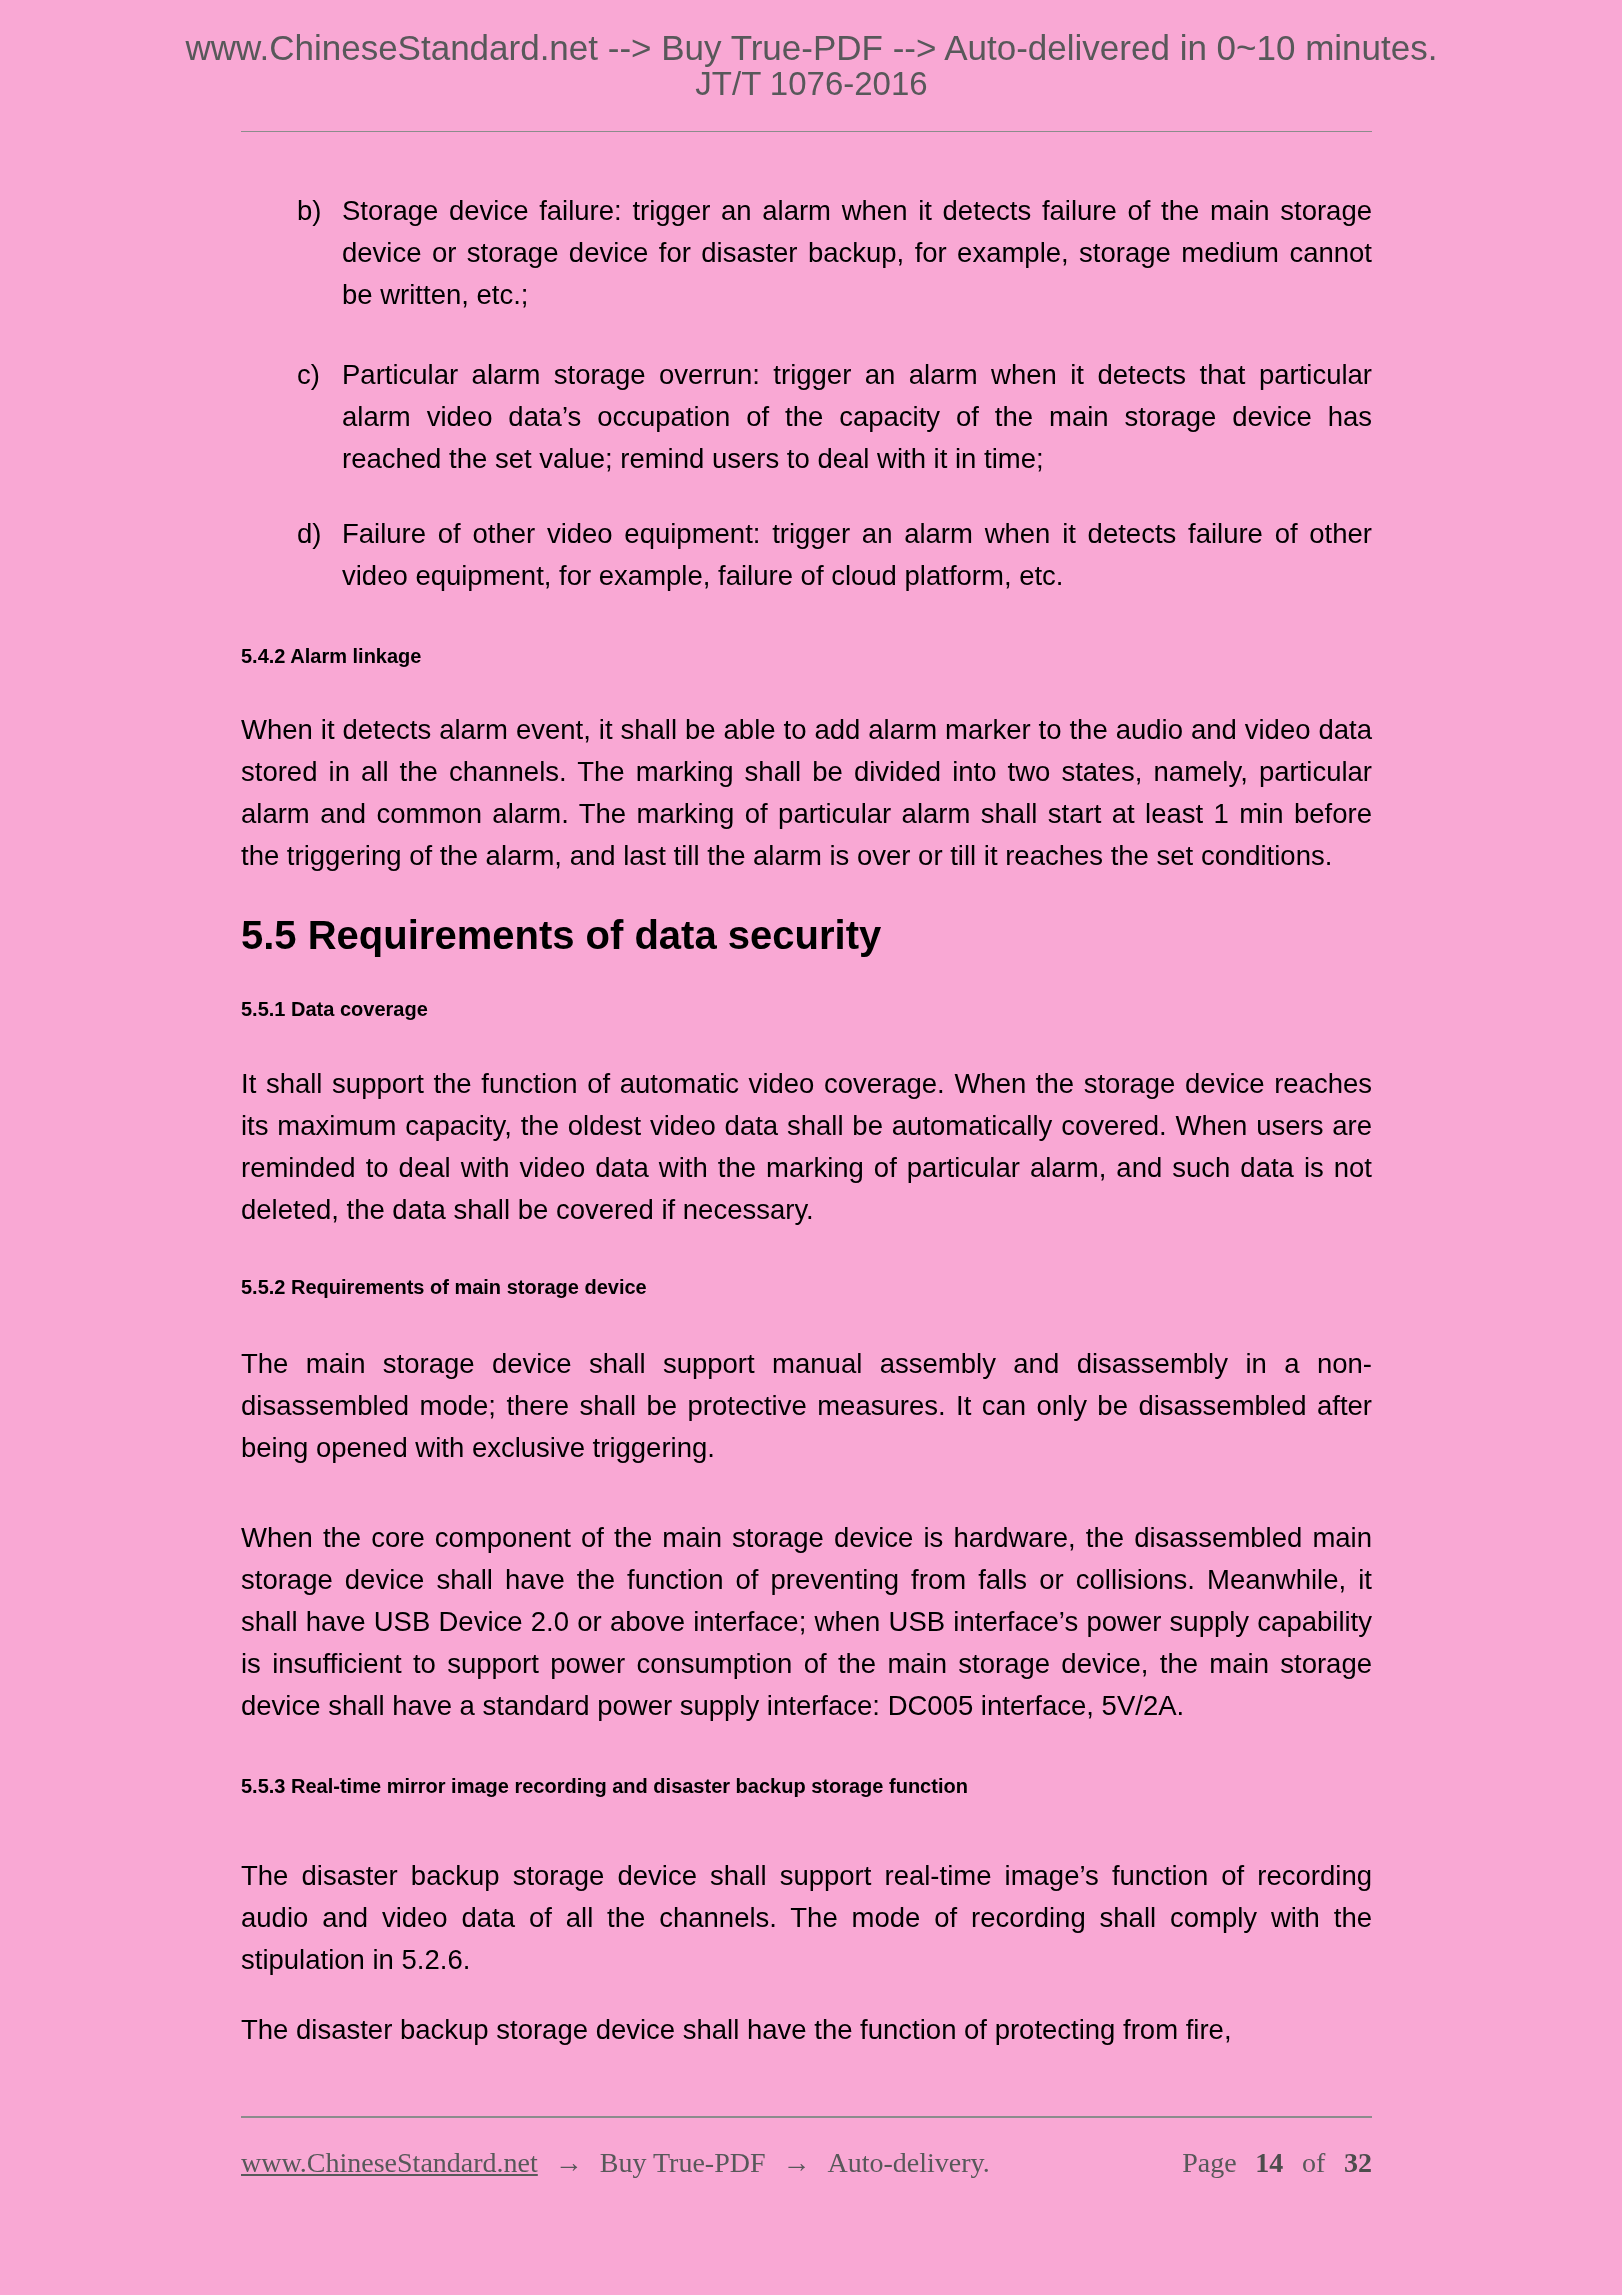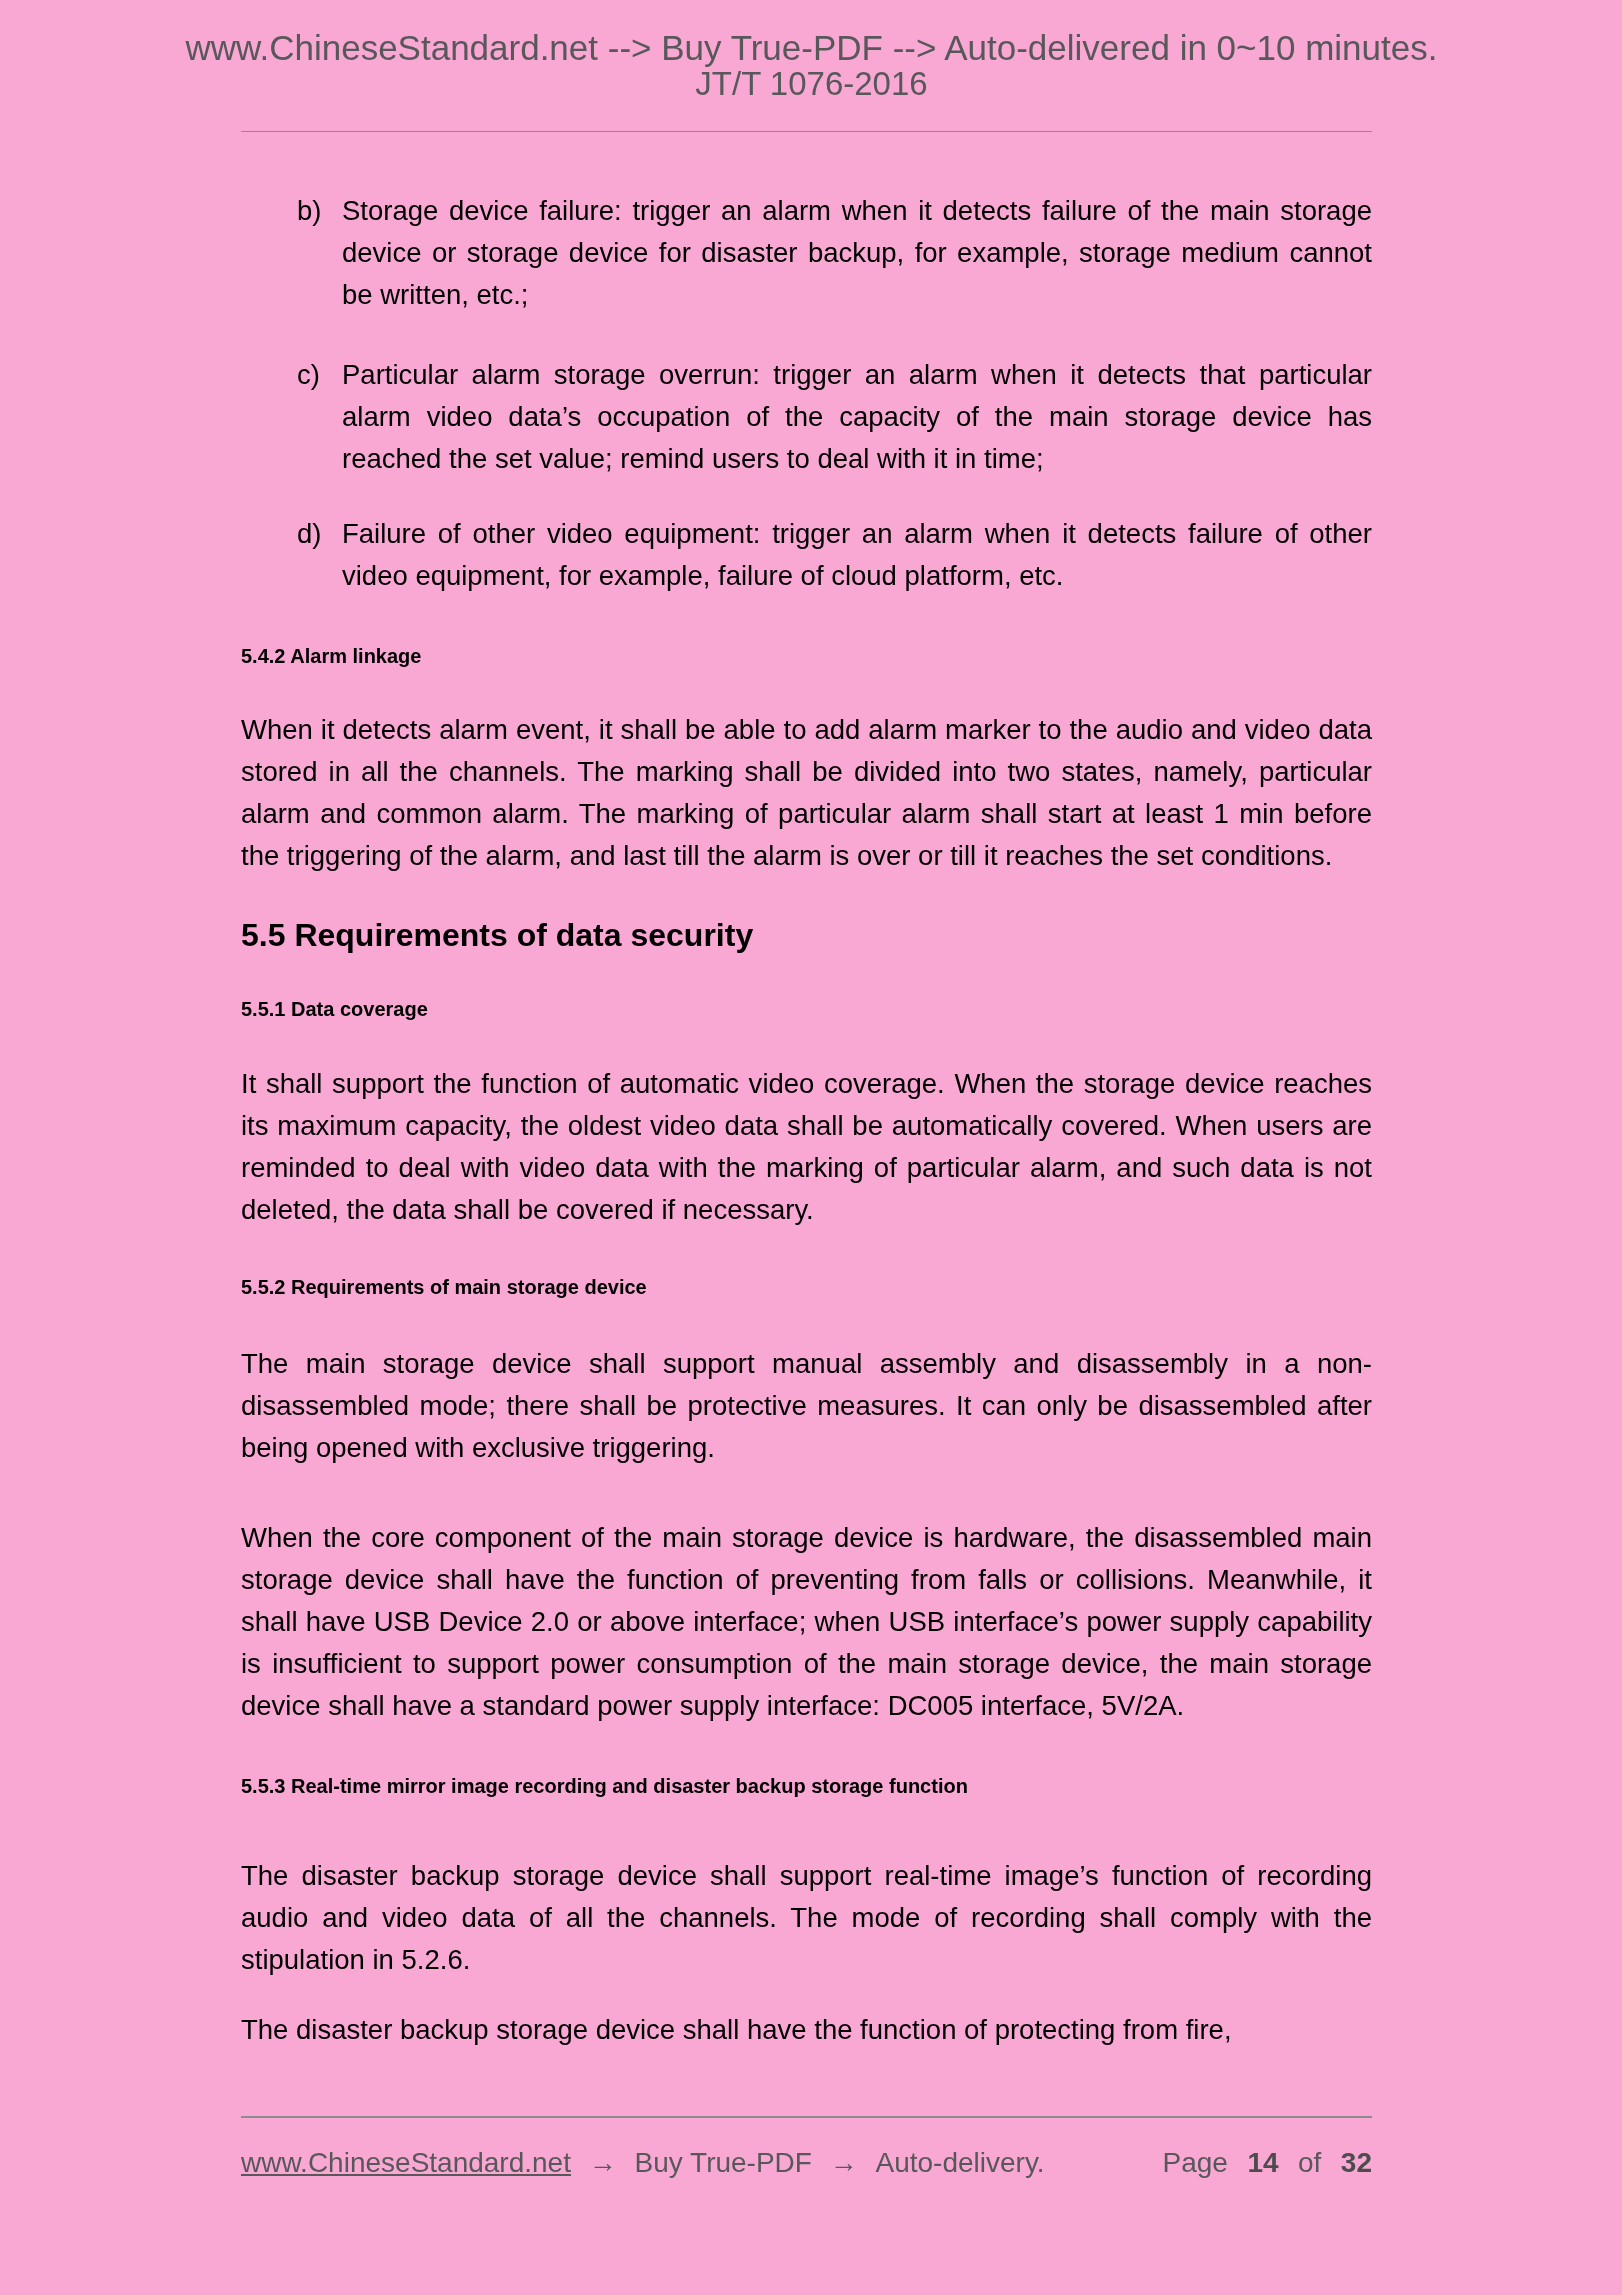--- a/index.html
+++ b/index.html
@@ -26,21 +26,21 @@
     margin:33px 251px 0 241px;
   }
   .content {
     padding:0 251px 0 241px;
     font-size:27.5px; line-height:42px;
     text-align:justify;
   }
   .li { position:relative; margin-left:101px; }
   .li-label { position:absolute; left:-45px; top:0; }
   h2.sec {
-    font-size:32px; line-height:47px; font-weight:bold;
+    font-size:40px; line-height:47px; font-weight:bold;
     text-align:left; white-space:nowrap;
   }
   h3.sec {
     font-size:20px; line-height:42px; font-weight:bold;
     text-align:left; white-space:nowrap;
   }
   .mt70 { margin-top:58px; }
   .mt46 { margin-top:38px; }
   .mt45 { margin-top:38px; }
   .mt43 { margin-top:48px; }
@@ -52,20 +52,21 @@
   .mt34 { margin-top:28px; }
   .footer-wrap {
     position:absolute; left:241px; right:251px; top:2116px;
   }
   .footer-rule { height:1.7px; background:#8c8c8c; }
   .footer-row {
     margin-top:28px;
     display:flex; justify-content:space-between; align-items:baseline;
     font-size:28px; line-height:33px; color:#58585a;
     white-space:nowrap;
+    font-family:Liberation Serif, serif;
   }
   .footer-left span, .footer-right span { display:inline-block; }
   .footer-link { text-decoration:underline; }
   .footer-arrow { margin:0 10px; }
   .page-num { font-weight:bold; color:#4d4d4d; margin:0 11.7px; }
   .page-total { font-weight:bold; color:#4d4d4d; margin-left:11.7px; }
   .page-of { color:#58585a; }
 </style>
 </head>
 <body>

